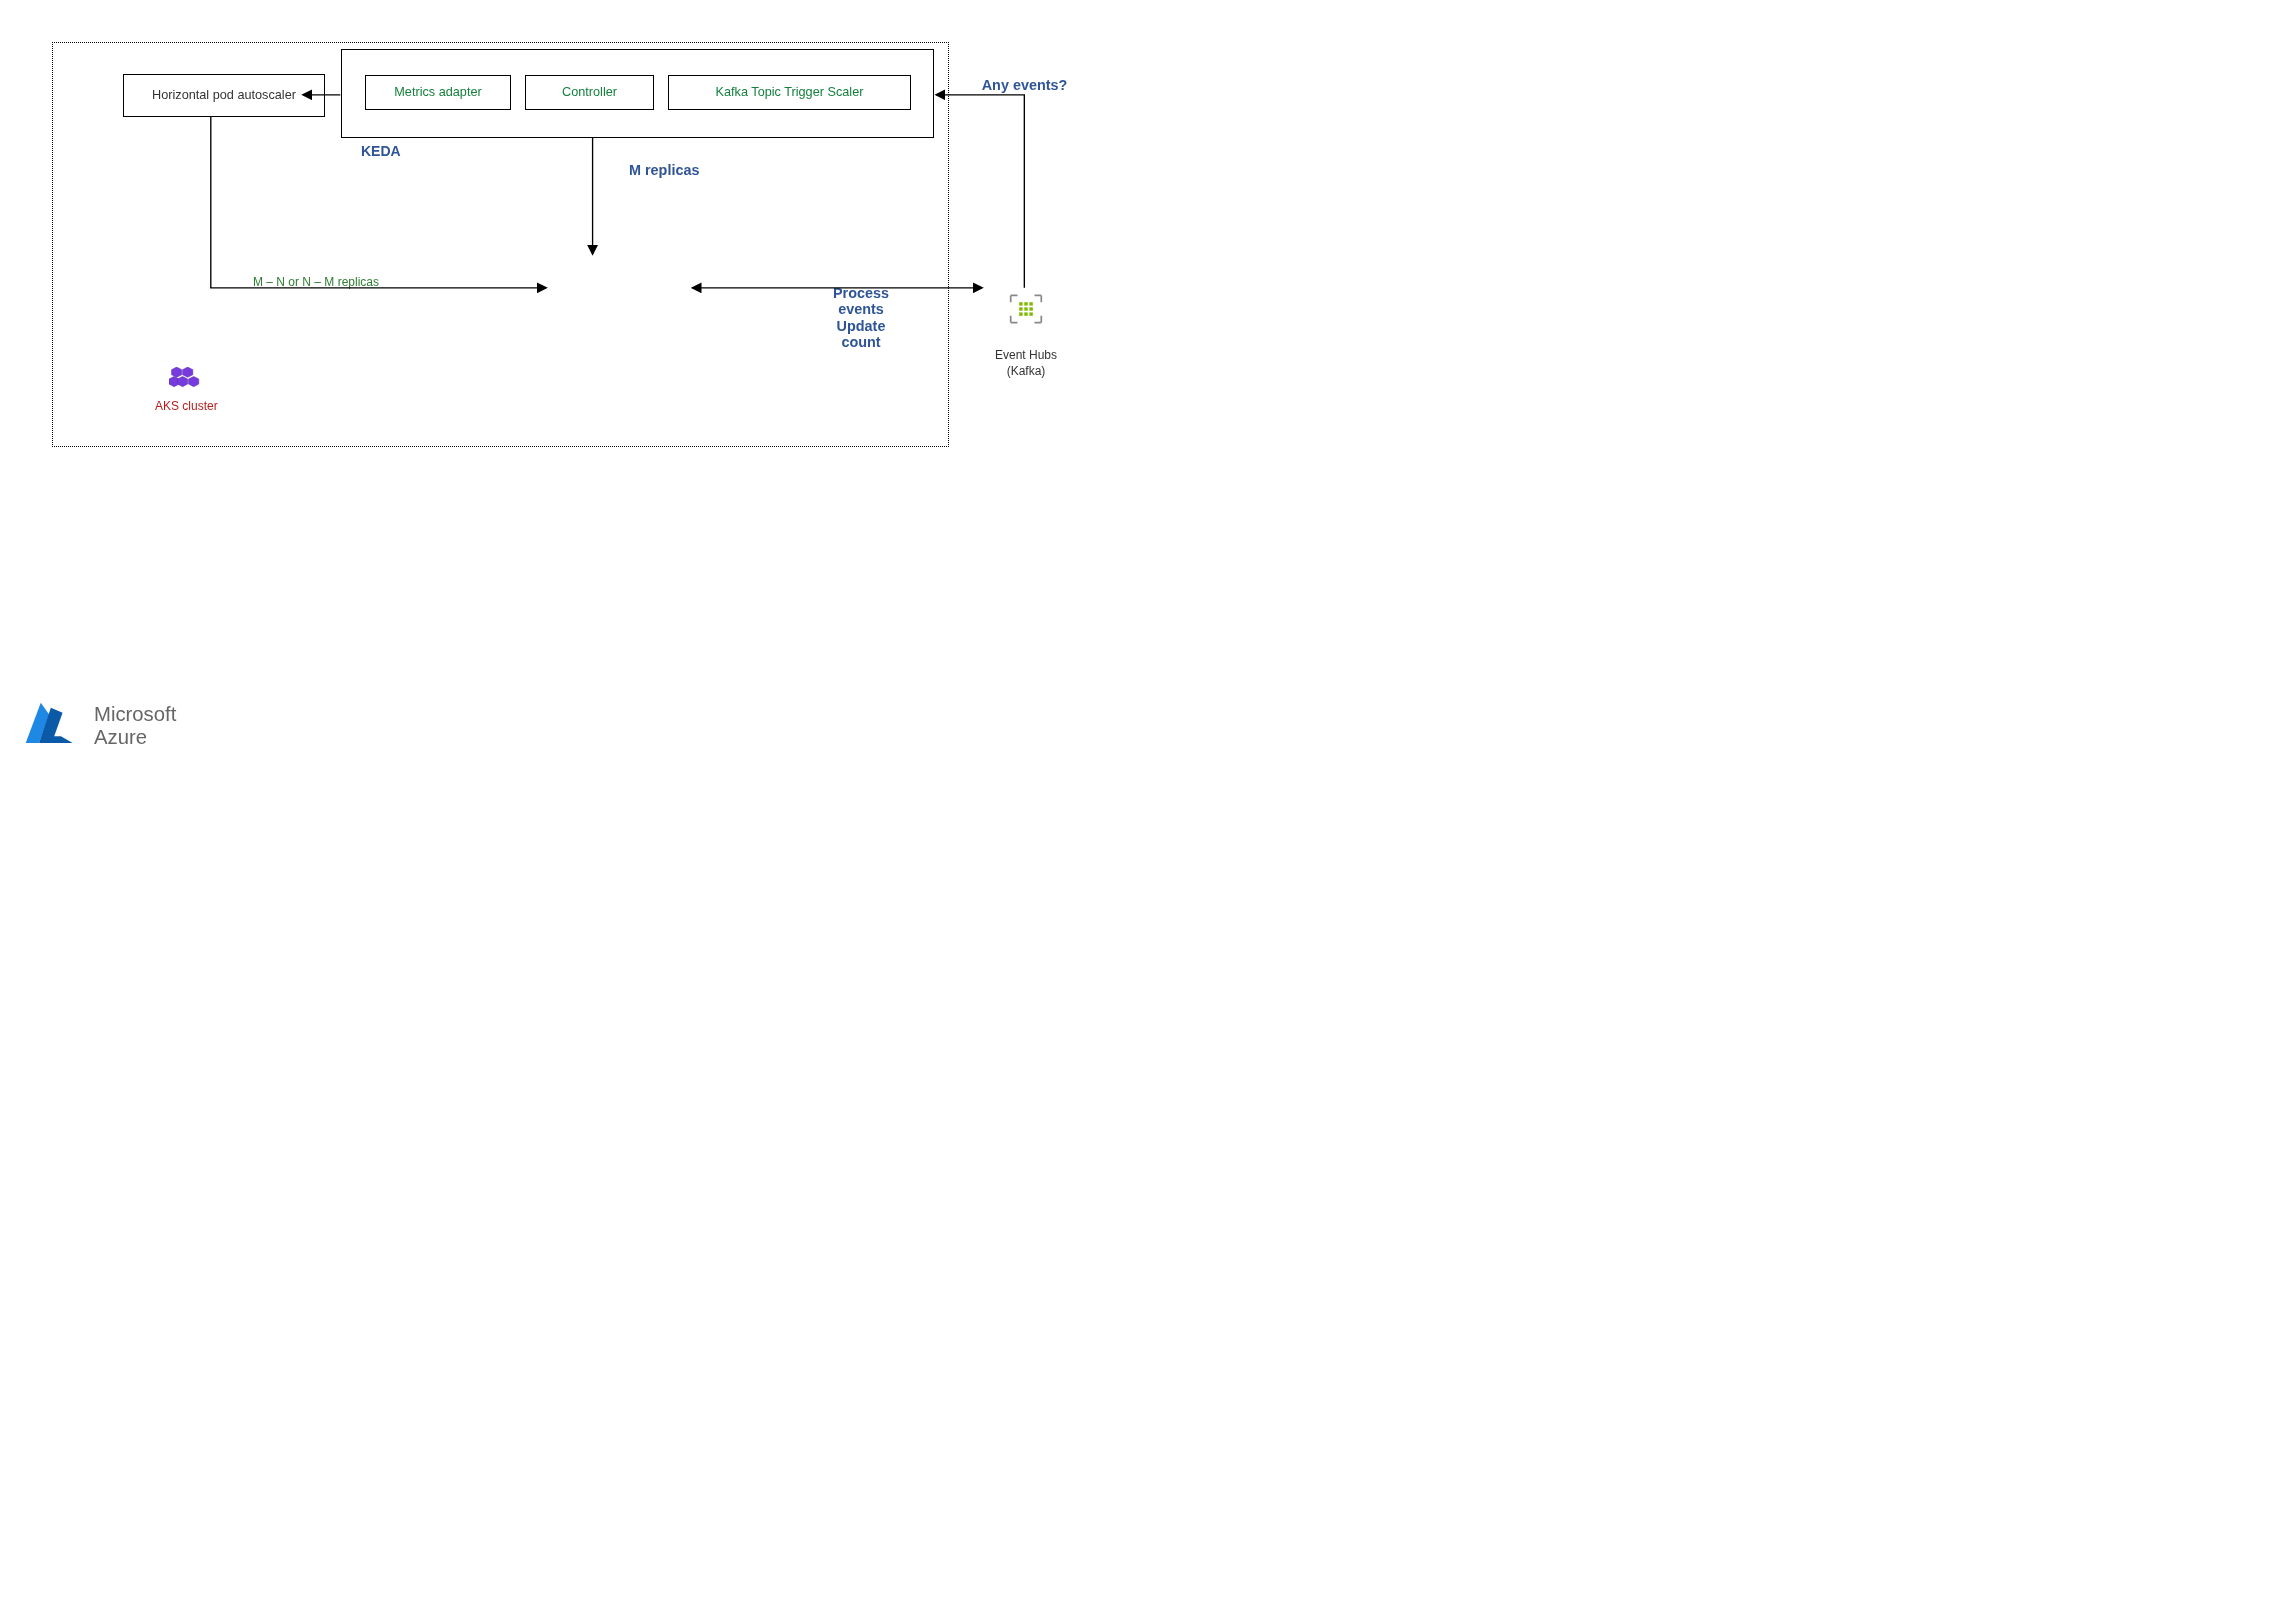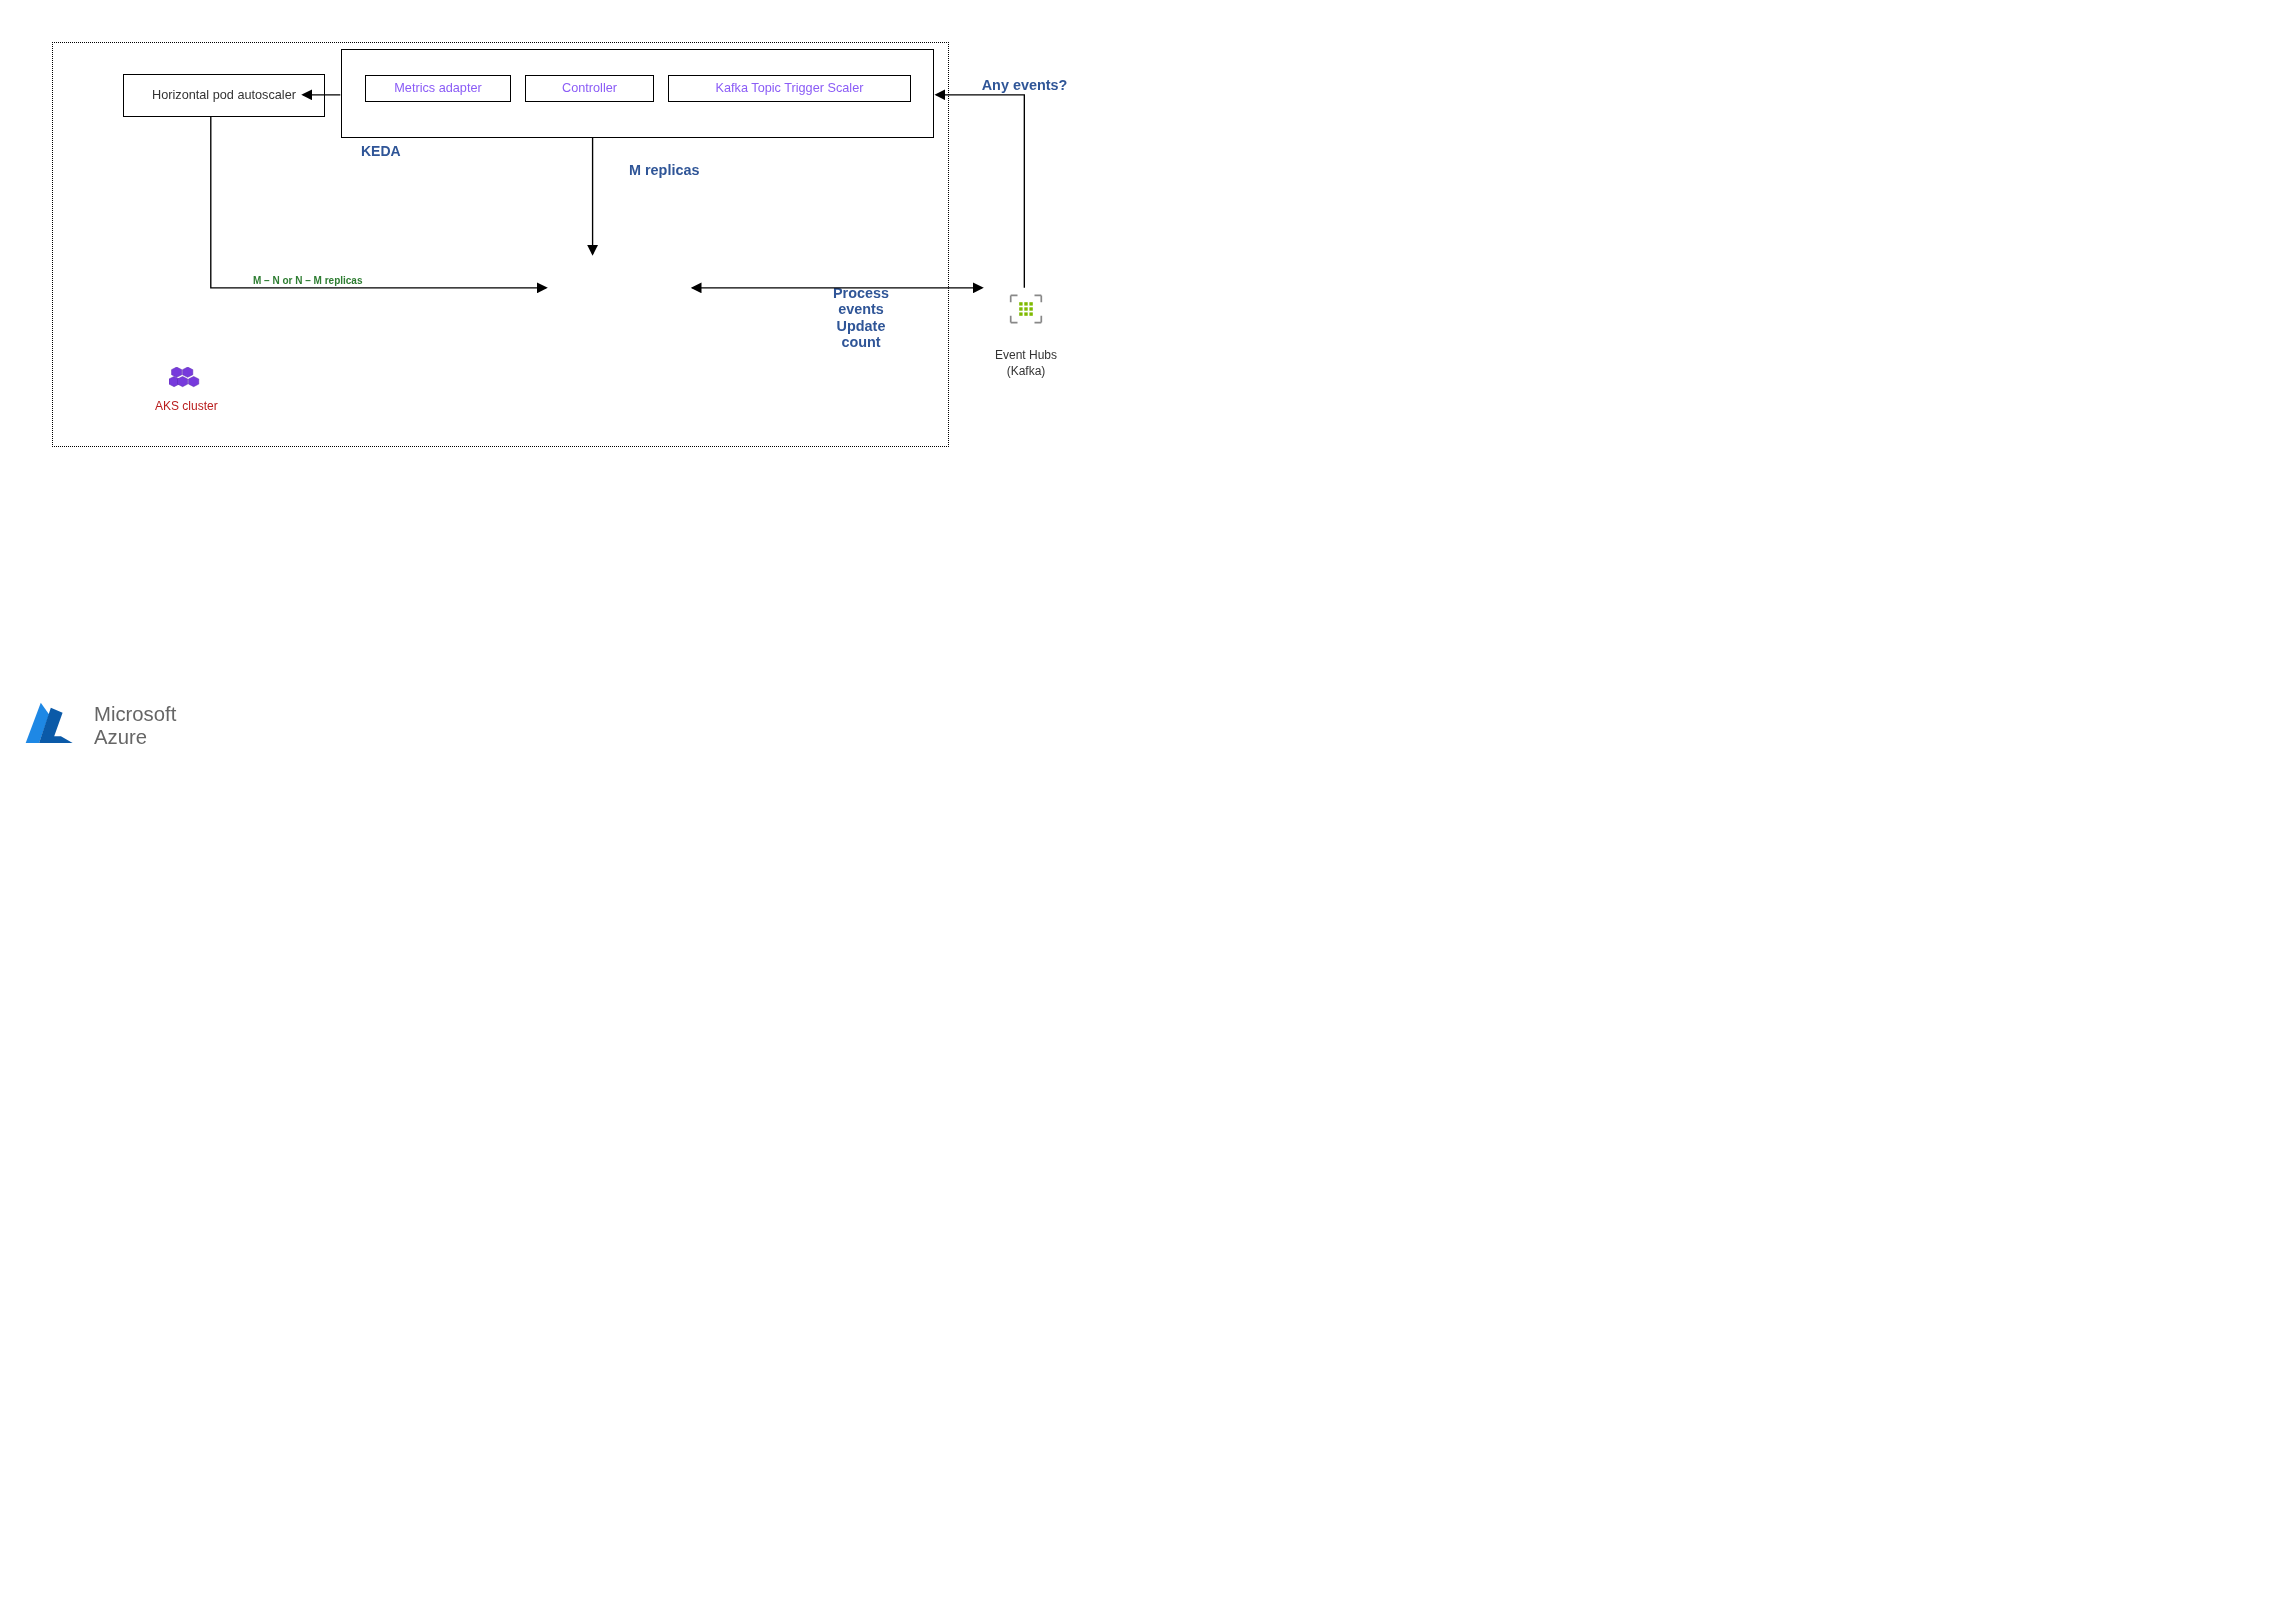--- a/index.html
+++ b/index.html
@@ -37,27 +37,27 @@
     position: absolute;
     left: 288px;
     top: 6px;
     width: 593px;
     height: 89px;
     border: 0.8px solid #000;
     background: #fff;
   }
   .keda-inner {
     position: absolute;
-    height: 27px;
+    height: 35px;
     border: 0.8px solid #000;
     display: flex;
     align-items: center;
     justify-content: center;
     font-size: 12.7px;
-    color: #8b5cf6;
+    color: #15803d;
     background: #fff;
   }
   .metrics-box { left: 23px; top: 24.6px; width: 146px; }
   .controller-box { left: 183px; top: 24.6px; width: 129px; }
   .kafka-scaler-box { left: 326px; top: 24.6px; width: 243px; }
   .keda-label {
     position: absolute;
     left: 308px;
     top: 100px;
     font-size: 14px;
@@ -103,22 +103,22 @@
     left: 576px;
     top: 119px;
     font-size: 14.4px;
     font-weight: 700;
     color: #2F5597;
   }
   .mn-replicas {
     position: absolute;
     left: 200px;
     top: 232px;
-    font-size: 10px;
-    font-weight: 700;
+    font-size: 12px;
+    font-weight: 400;
     color: #2E7D32;
   }
   .process-label {
     position: absolute;
     left: 770px;
     top: 218px;
     font-size: 14.4px;
     font-weight: 700;
     color: #2F5597;
     text-align: center;

